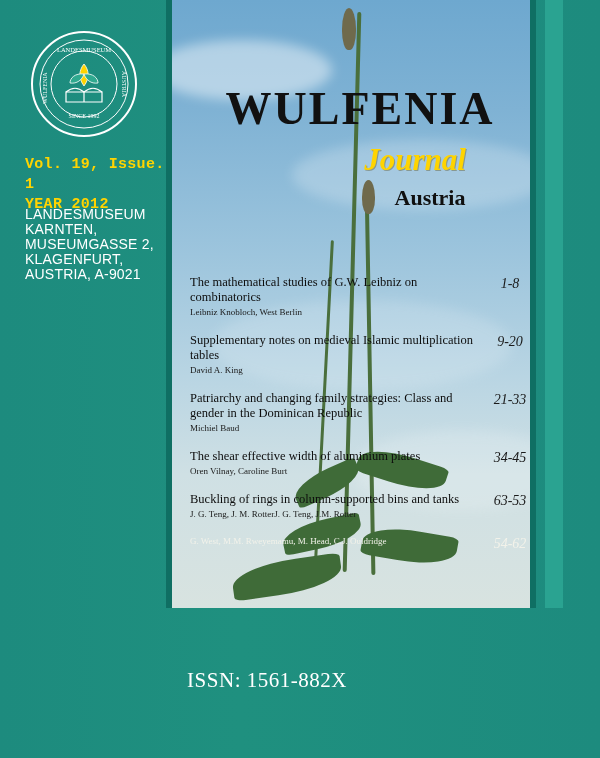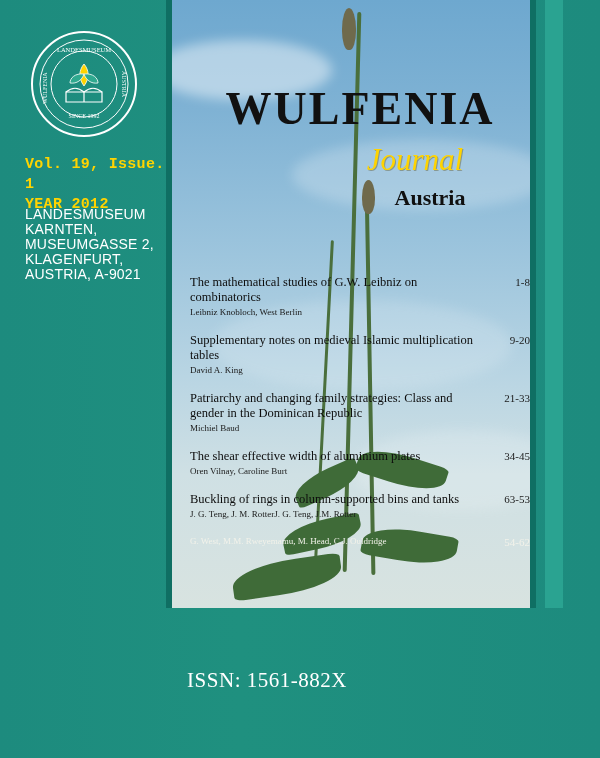--- a/index.html
+++ b/index.html
@@ -130,21 +130,21 @@
     color: #111111;
   }
   .title-journal {
     position: absolute;
     left: 300px;
     top: 142px;
     width: 230px;
     text-align: center;
     font-family: "Liberation Serif", serif;
     font-style: italic;
-    font-weight: normal;
+    font-weight: bold;
     font-size: 31px;
     color: #ffd400;
     text-shadow: 1px 1px 0 rgba(80,60,0,0.35);
   }
   .title-country {
     position: absolute;
     left: 330px;
     top: 185px;
     width: 200px;
     text-align: center;
@@ -180,24 +180,25 @@
     font-size: 9px;
     line-height: 13px;
     color: #1a1a1a;
     margin-top: 1px;
   }
   .toc-pages {
     position: absolute;
     right: 0;
     top: 1px;
     font-family: "Liberation Serif", serif;
-    font-size: 11px;
+    font-size: 14px;
     color: #1a1a1a;
-    text-align: right;
+    text-align: center;
     width: 40px;
+    font-style: italic;
   }
   .toc-entry.light .toc-title,
   .toc-entry.light .toc-authors,
   .toc-entry.light .toc-pages {
     color: #f2f2ea;
   }
 
   
   .issn {
     position: absolute;

